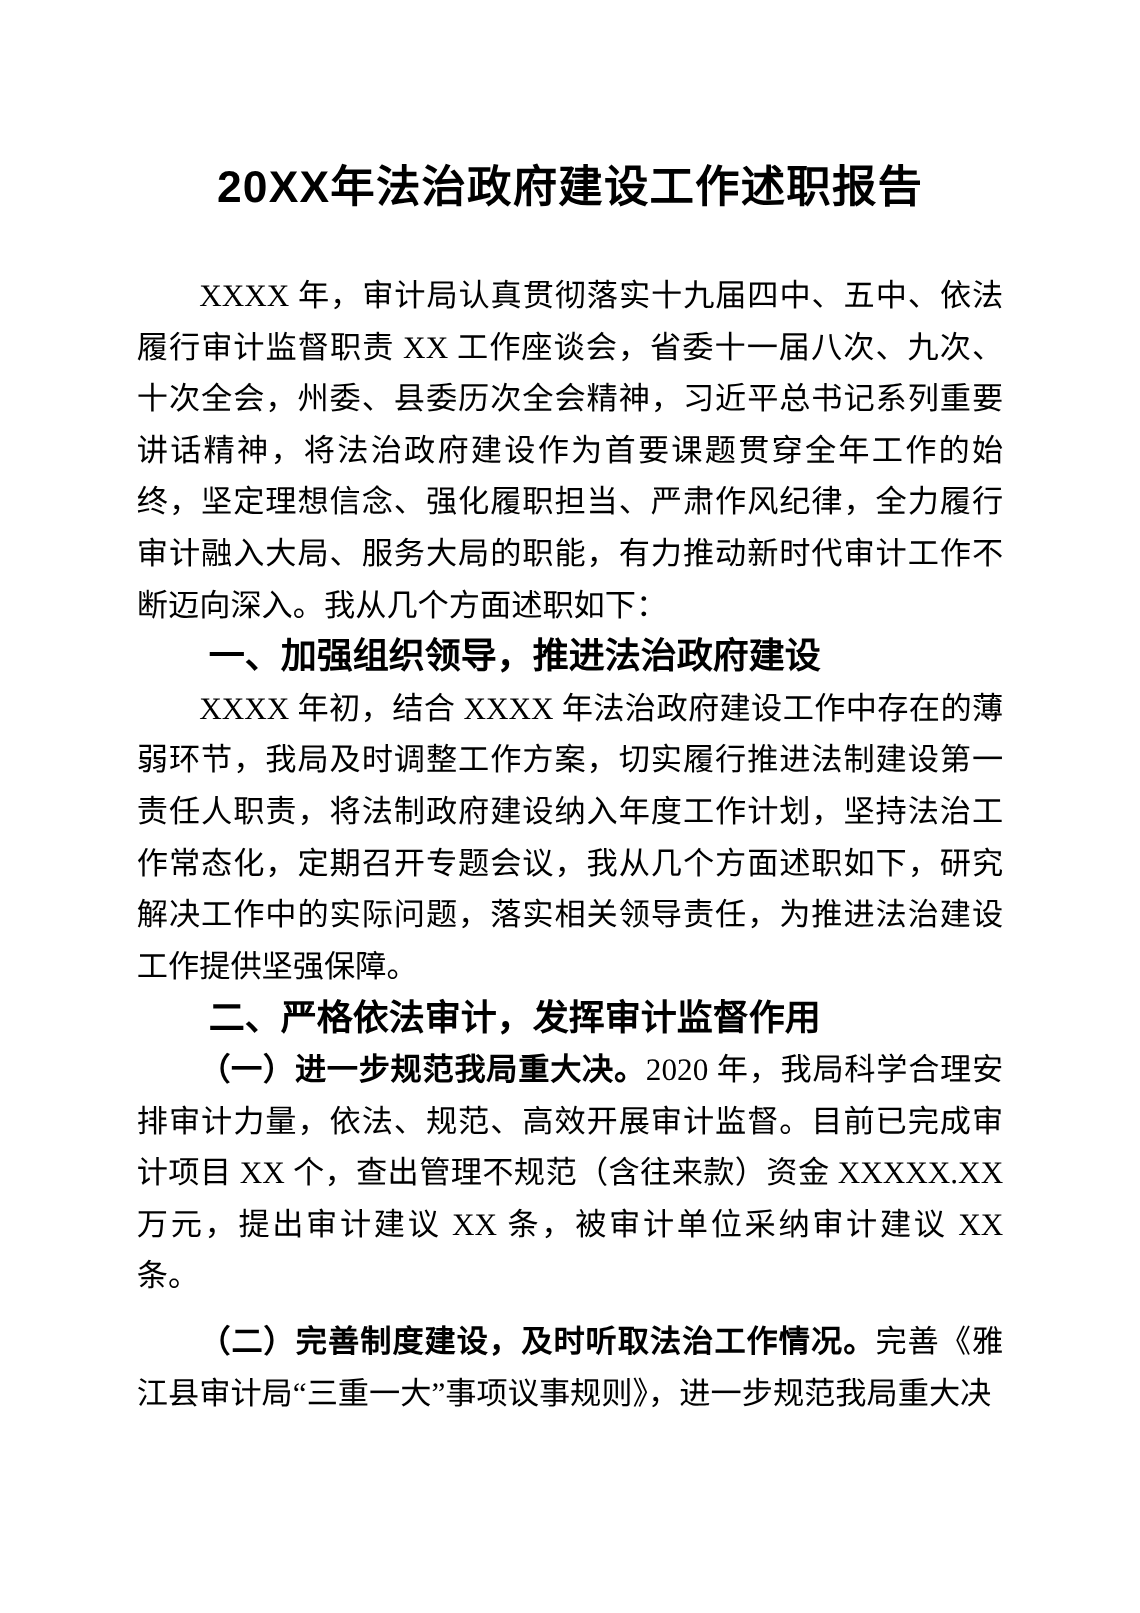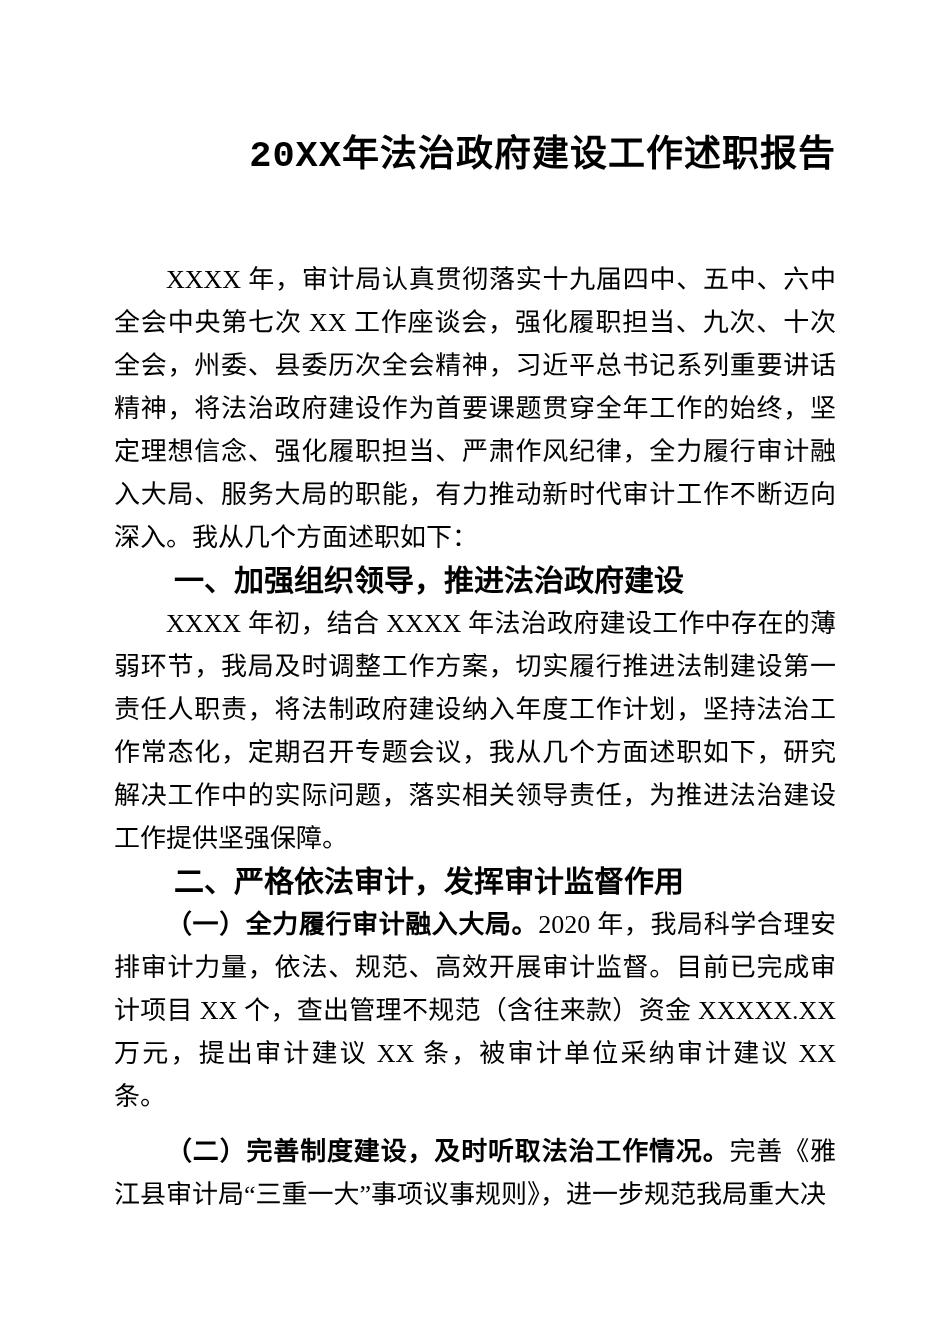--- a/index.html
+++ b/index.html
@@ -11,26 +11,26 @@
     overflow: hidden;
     color: #000;
   }
   .page {
     width: 950px;
     height: 1344px;
     padding: 133px 114px 0 114px;
     background: #ffffff;
   }
   .doc-title {
-    font-family: Liberation Mono, monospace;
+    font-family: Liberation Sans, sans-serif;
     font-weight: bold;
     font-size: 37px;
     line-height: 1.25;
-    text-align: right;
-    margin: 0 0 79px 0;
+    text-align: center;
+    margin: 0 0 46px 0;
     letter-spacing: 1px;
   }
   .para {
     font-family: "Liberation Serif", "DejaVu Serif", serif;
     font-size: 26px;
     line-height: 43px;
     text-align: justify;
     text-indent: 2em;
     margin: 0;
     word-break: break-all;
@@ -48,20 +48,20 @@
     font-weight: bold;
     font-family: "Liberation Serif", "DejaVu Serif", serif;
   }
 </style>
 </head>
 <body>
 
 <main class="page">
   <h1 class="doc-title">20XX年法治政府建设工作述职报告</h1>
   <section>
-      <p class="para">XXXX 年，审计局认真贯彻落实十九届四中、五中、六中全会中央第七次 XX 工作座谈会，强化履职担当、九次、十次全会，州委、县委历次全会精神，习近平总书记系列重要讲话精神，将法治政府建设作为首要课题贯穿全年工作的始终，坚定理想信念、强化履职担当、严肃作风纪律，全力履行审计融入大局、服务大局的职能，有力推动新时代审计工作不断迈向深入。我从几个方面述职如下：</p>
+      <p class="para">XXXX 年，审计局认真贯彻落实十九届四中、五中、依法履行审计监督职责 XX 工作座谈会，省委十一届八次、九次、十次全会，州委、县委历次全会精神，习近平总书记系列重要讲话精神，将法治政府建设作为首要课题贯穿全年工作的始终，坚定理想信念、强化履职担当、严肃作风纪律，全力履行审计融入大局、服务大局的职能，有力推动新时代审计工作不断迈向深入。我从几个方面述职如下：</p>
       <p class="heading">一、加强组织领导，推进法治政府建设</p>
       <p class="para">XXXX 年初，结合 XXXX 年法治政府建设工作中存在的薄弱环节，我局及时调整工作方案，切实履行推进法制建设第一责任人职责，将法制政府建设纳入年度工作计划，坚持法治工作常态化，定期召开专题会议，我从几个方面述职如下，研究解决工作中的实际问题，落实相关领导责任，为推进法治建设工作提供坚强保障。</p>
       <p class="heading">二、严格依法审计，发挥审计监督作用</p>
-      <p class="para"><span class="lead">（一）全力履行审计融入大局。</span>2020 年，我局科学合理安排审计力量，依法、规范、高效开展审计监督。目前已完成审计项目 XX 个，查出管理不规范（含往来款）资金 XXXXX.XX 万元，提出审计建议 XX 条，被审计单位采纳审计建议 XX 条。</p>
+      <p class="para"><span class="lead">（一）进一步规范我局重大决。</span>2020 年，我局科学合理安排审计力量，依法、规范、高效开展审计监督。目前已完成审计项目 XX 个，查出管理不规范（含往来款）资金 XXXXX.XX 万元，提出审计建议 XX 条，被审计单位采纳审计建议 XX 条。</p>
       <p class="para spaced"><span class="lead">（二）完善制度建设，及时听取法治工作情况。</span>完善《雅江县审计局“三重一大”事项议事规则》，进一步规范我局重大决</p>
     </section>
 </main>
 
 </body></html>

